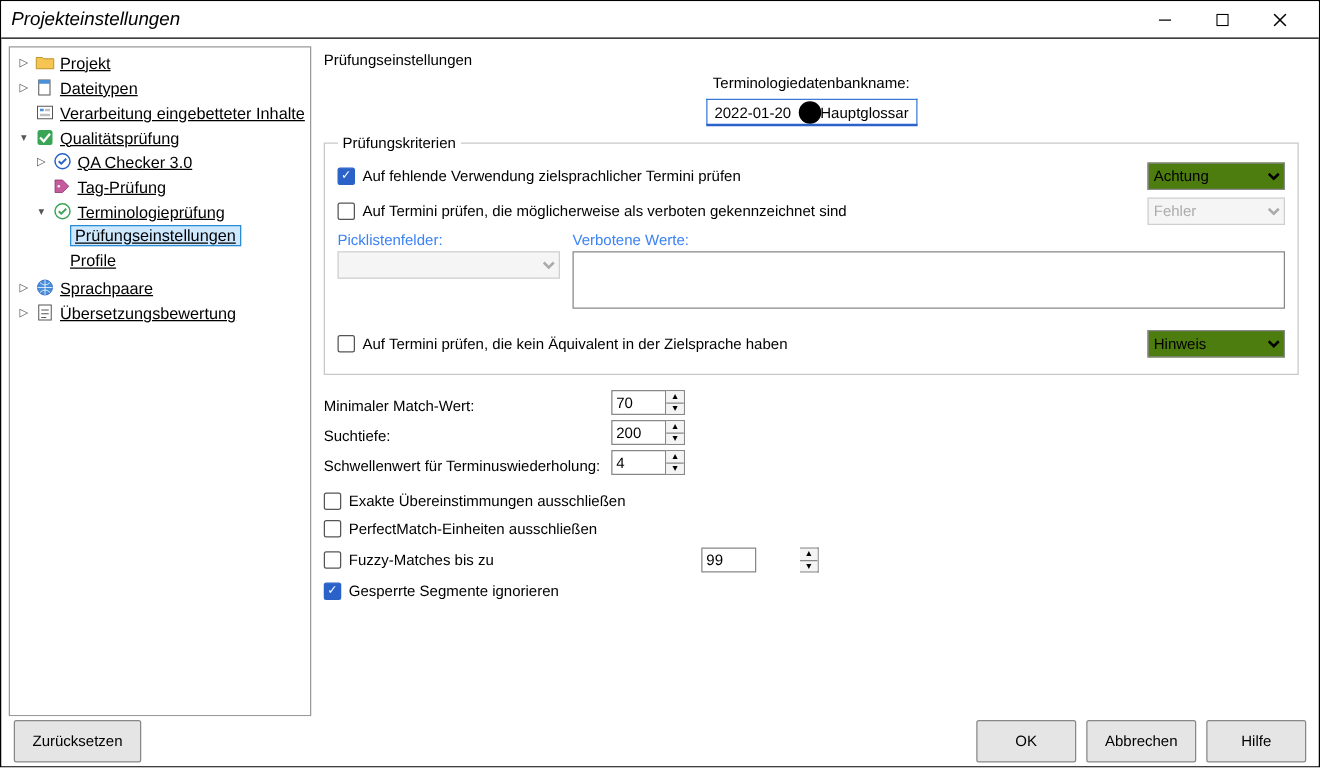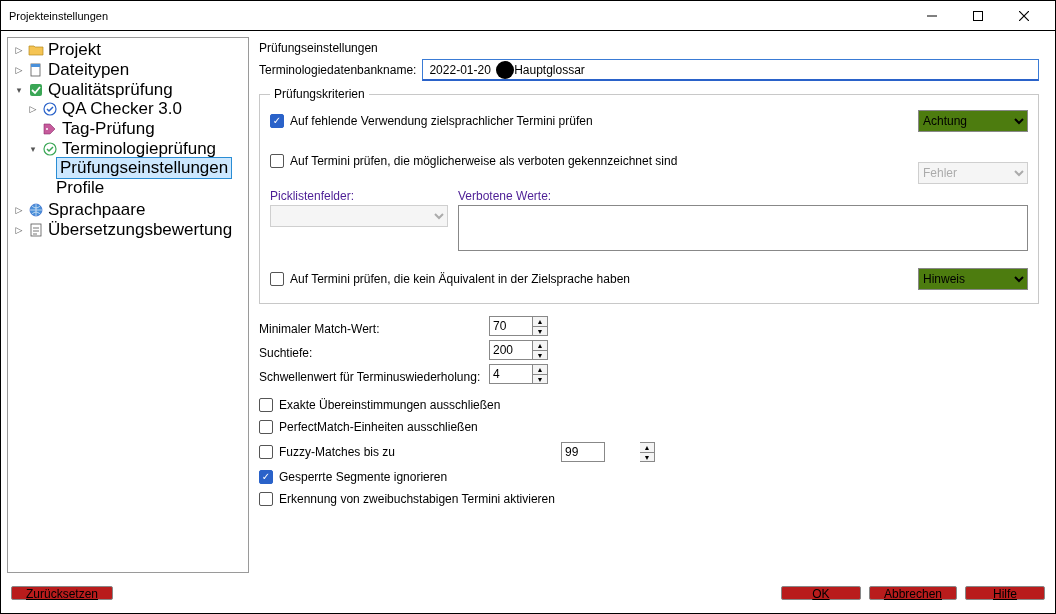--- a/index.html
+++ b/index.html
@@ -1,60 +1,60 @@
 <!DOCTYPE html>
 <html><head>
 <meta charset="utf-8">
 <style>
   * { box-sizing: border-box; }
   html, body { margin: 0; padding: 0; font-family: "Segoe UI", Tahoma, sans-serif; font-size: 12px; color: #000; background: #fff; }
   .window { width: 1056px; height: 614px; display: flex; flex-direction: column; border: 1px solid #000; position: relative; }
   .titlebar { height: 30px; background: #fff; border-bottom: 1px solid #000; display: flex; align-items: center; padding: 0 8px; }
-  .titlebar .title { flex: 1; font-size: 11px; }
+  .titlebar .title { flex: 1; font-size: 15px; font-style: italic; }
   .titlebar .controls { display: flex; gap: 0; }
   .titlebar .controls .ctrl { width: 46px; height: 30px; display: flex; align-items: center; justify-content: center; cursor: pointer; }
   .body { flex: 1; display: flex; flex-direction: column; }
   .main { flex: 1; display: flex; padding: 6px 6px 0 6px; gap: 0; overflow: hidden; }
   .tree-pane { width: 242px; border: 1px solid #9a9a9a; background: #fff; padding: 2px 0; overflow: auto; }
   .content-pane { flex: 1; padding: 0 10px 0 10px; overflow: auto; position: relative; }
   .footer { height: 40px; display: flex; align-items: center; padding: 0 10px; gap: 8px; }
   .footer .spacer { flex: 1; }
-  button.btn { min-width: 80px; height: 14px; font-size: 12px; background: #b91c1c; border: 1px solid #888; border-radius: 2px; padding: 0 14px; cursor: pointer; text-decoration: underline; }
+  button.btn { min-width: 80px; height: 34px; font-size: 12px; background: #e5e5e5; border: 1px solid #888; border-radius: 2px; padding: 0 14px; cursor: pointer; }
 
   
   .tree ul { list-style: none; margin: 0; padding: 0 0 0 14px; }
   .tree > ul { padding-left: 4px; }
   .tree li { padding: 1px 0; white-space: nowrap; }
   .tree .row { display: flex; align-items: center; gap: 4px; cursor: pointer; padding: 0 2px; height: 18px; }
   .tree .tw { width: 10px; height: 10px; display: inline-flex; align-items: center; justify-content: center; font-size: 9px; color: #555; }
   .tree .icon { width: 16px; height: 16px; display: inline-flex; align-items: center; justify-content: center; }
-  .tree .label { font-size: 17px; }
+  .tree .label { font-size: 13px; text-decoration: underline; }
   .tree .selected { background: #cde8ff; border: 1px solid #2a8dd4; padding: 0 3px; }
 
   
   .section-title { font-size: 12px; color: #000; padding: 4px 0 2px 0; }
-  .db-row { display: flex; align-items: center; gap: 6px; padding: 2px 0 6px 0; }
+  .db-row { display: flex; align-items: center; gap: 6px; padding: 2px 0 6px 0; flex-direction: column; }
   .db-row label { font-size: 12px; }
   .db-row .db-input-wrap { flex: 1; position: relative; }
   .db-input { width: 100%; height: 22px; border: 1px solid #3a7bd5; border-bottom: 2px solid #2a62c9; padding: 0 6px; font-size: 12px; font-family: inherit; }
   .redact-dot { position: absolute; left: 74px; top: 2px; width: 18px; height: 18px; background: #000; border-radius: 50%; pointer-events: none; }
   fieldset.criteria { border: 1px solid #c8c8c8; padding: 6px 10px 10px 10px; margin: 0 0 10px 0; }
   fieldset.criteria legend { font-size: 12px; padding: 0 4px; }
   .crit-row { display: flex; align-items: center; gap: 10px; padding: 3px 0; }
   .crit-row .lbl { flex: 1; display: flex; align-items: center; gap: 6px; }
   .crit-row select { width: 110px; height: 22px; font-size: 12px; border: 1px solid #888; background: #4d7c0f; }
-  .crit-row select:disabled { background: #f2f2f2; color: #888; border-color: #bbb; margin-top: 24px; }
+  .crit-row select:disabled { background: #f2f2f2; color: #888; border-color: #bbb; }
   .chk { width: 14px; height: 14px; border: 1px solid #555; border-radius: 2px; display: inline-flex; align-items: center; justify-content: center; background: #fff; cursor: pointer; flex-shrink: 0; }
   .chk.checked { background: #2a62c9; border-color: #2a62c9; }
   .chk.checked::after { content: "✓"; color: #fff; font-size: 10px; line-height: 1; }
   .pick-row { display: flex; gap: 10px; padding-top: 2px; }
   .pick-col { display: flex; flex-direction: column; gap: 2px; }
   .pick-col.left { width: 178px; }
   .pick-col.right { flex: 1; }
-  .pick-col label { font-size: 12px; color: #4c1d95; }
+  .pick-col label { font-size: 12px; color: #3b82f6; }
   .pick-select { width: 178px; height: 22px; border: 1px solid #bbb; background: #f2f2f2; color: #888; }
   .forbidden-box { height: 46px; border: 1px solid #888; background: #fff; width: 100%; resize: none; font-family: inherit; font-size: 12px; padding: 2px 4px; }
   .num-row { display: flex; align-items: flex-end; gap: 8px; padding: 2px 0; }
   .num-row .num-label { width: 222px; font-size: 12px; }
   .spinner-wrap { display: flex; align-items: stretch; }
   .spinner-wrap input { width: 44px; height: 20px; border: 1px solid #888; font-size: 12px; padding: 0 3px; }
   .spinner-buttons { display: flex; flex-direction: column; border: 1px solid #888; border-left: none; }
   .spinner-buttons .sb { width: 14px; height: 9px; font-size: 7px; line-height: 7px; display: flex; align-items: center; justify-content: center; background: #f4f4f4; cursor: pointer; }
   .spinner-buttons .sb + .sb { border-top: 1px solid #888; }
   .opt-row { display: flex; align-items: center; gap: 6px; padding: 4px 0; }
@@ -105,20 +105,34 @@
             <li>
               <div class="row">
                 <span class="tw">▷</span>
                 <span class="icon">
                   <svg width="16" height="16" viewBox="0 0 16 16">
                       <rect x="3" y="2" width="9" height="12" fill="#fff" stroke="#555" stroke-width="0.8"></rect>
                       <rect x="3" y="2" width="9" height="3" fill="#4a90d9"></rect>
                     </svg>
                 </span>
                 <span class="label">Dateitypen</span>
+              </div>
+            </li>
+            <li>
+              <div class="row">
+                <span class="tw"></span>
+                <span class="icon">
+                  <svg width="16" height="16" viewBox="0 0 16 16">
+                      <rect x="2" y="3" width="12" height="10" fill="#fff" stroke="#555" stroke-width="0.8"></rect>
+                      <rect x="4" y="5" width="3" height="2" fill="#4a90d9"></rect>
+                      <rect x="8" y="5" width="4" height="2" fill="#c0c0c0"></rect>
+                      <rect x="4" y="9" width="8" height="2" fill="#c0c0c0"></rect>
+                    </svg>
+                </span>
+                <span class="label">Verarbeitung eingebetteter Inhalte</span>
               </div>
             </li>
             <li>
               <div class="row">
                 <span class="tw">▾</span>
                 <span class="icon">
                   <svg width="16" height="16" viewBox="0 0 16 16">
                       <rect x="2" y="2" width="12" height="12" rx="2" fill="#3aa655"></rect>
                       <path d="M4 8 l3 3 l5 -6" stroke="#fff" stroke-width="1.8" fill="none"></path>
                     </svg>
@@ -313,24 +327,20 @@
             <span class="spinner-buttons">
               <span class="sb">▲</span>
               <span class="sb">▼</span>
             </span>
           </span>
         </div>
         <div class="opt-row">
           <span class="chk checked"></span>
           <span>Gesperrte Segmente ignorieren</span>
         </div>
-        <div class="opt-row">
-          <span class="chk"></span>
-          <span>Erkennung von zweibuchstabigen Termini aktivieren</span>
-        </div>
 
       </div>
     </div>
 
     <div class="footer">
       <button class="btn">Zurücksetzen</button>
       <div class="spacer"></div>
       <button class="btn">OK</button>
       <button class="btn">Abbrechen</button>
       <button class="btn">Hilfe</button>

